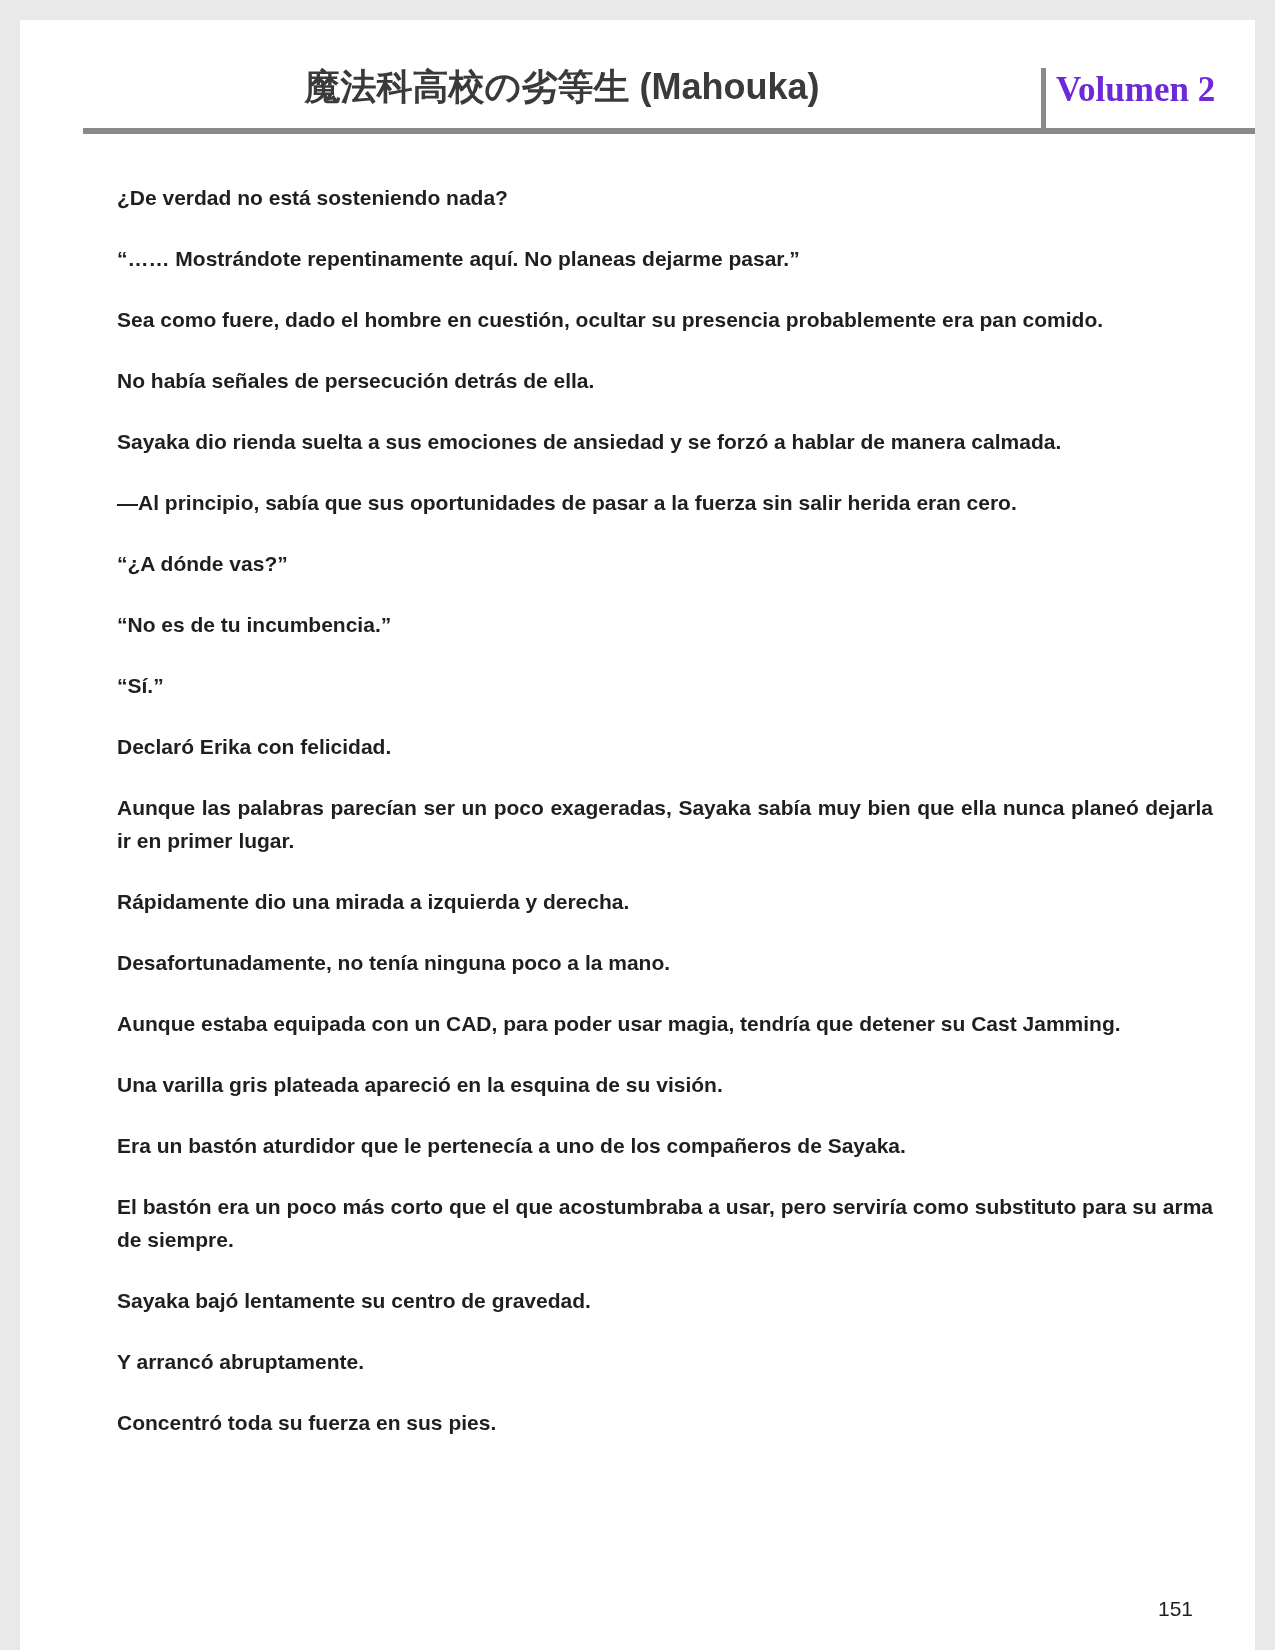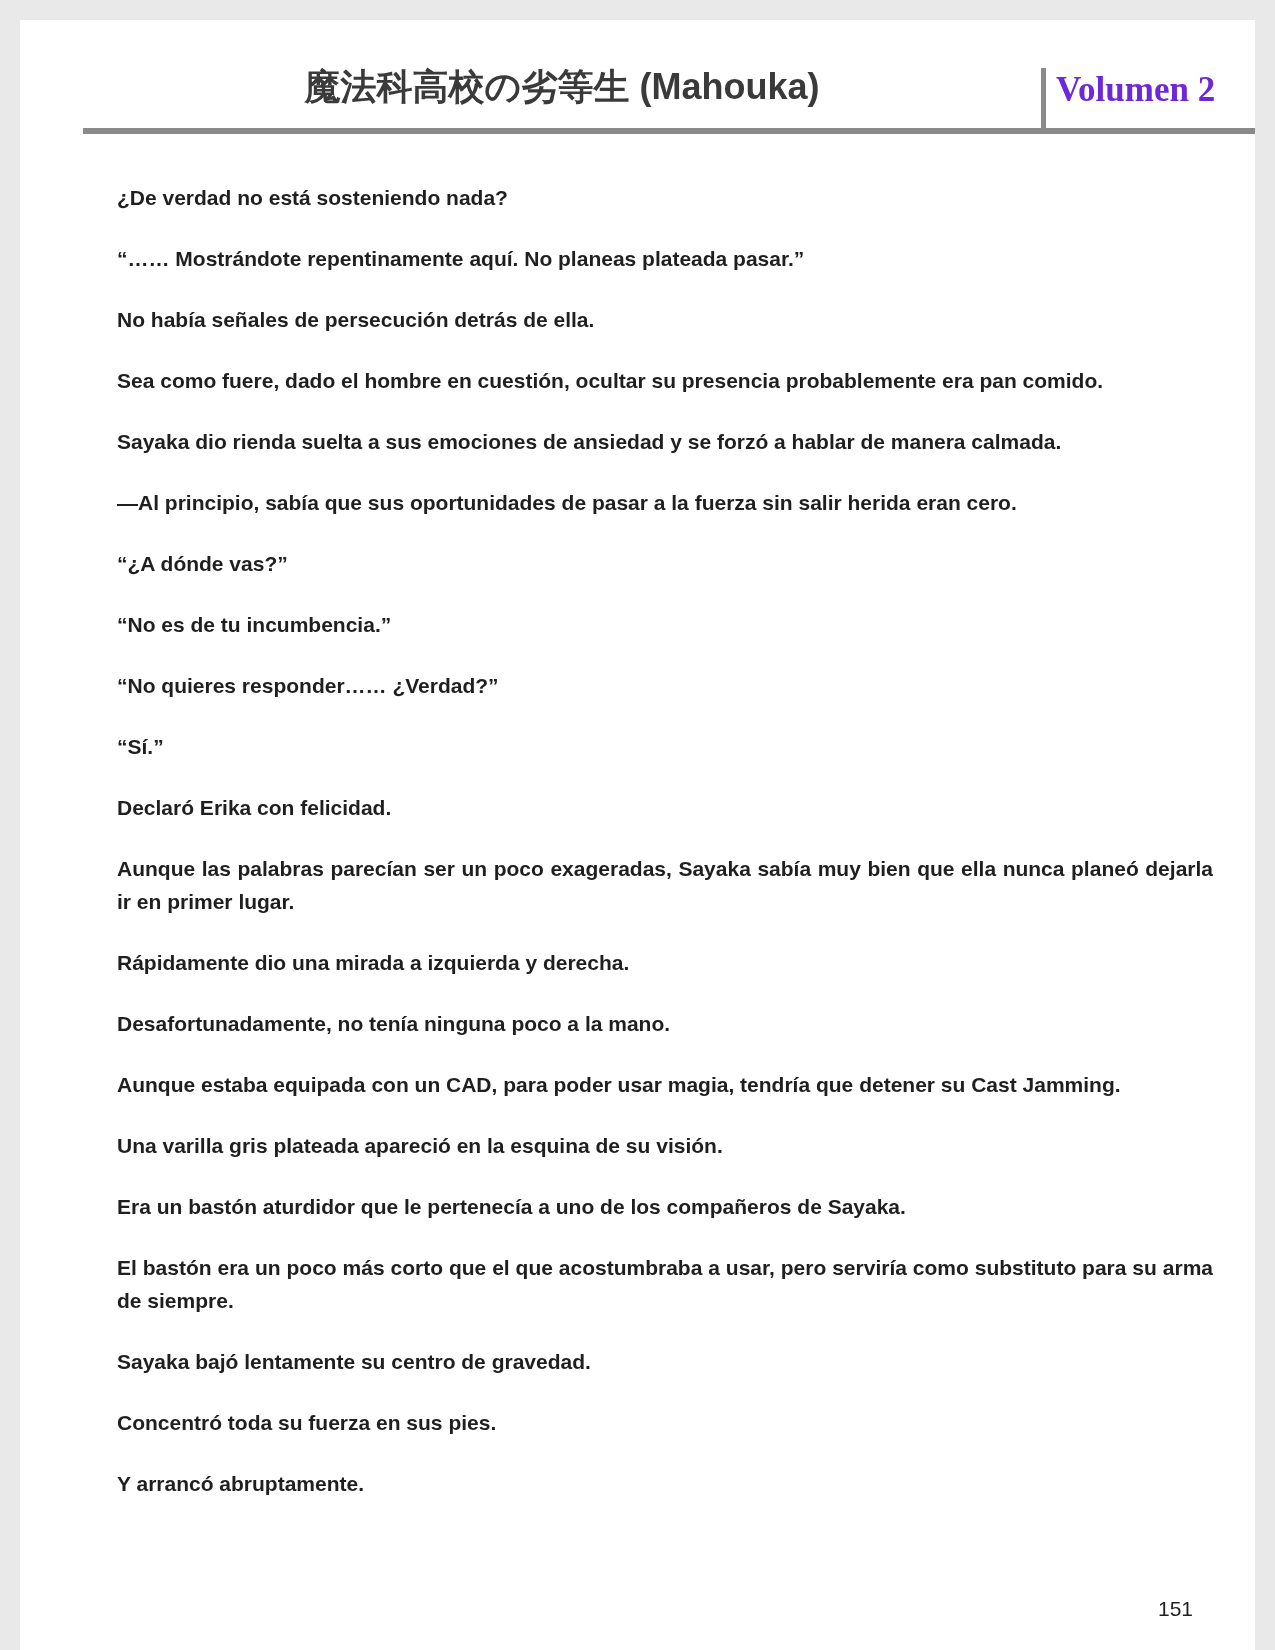--- a/index.html
+++ b/index.html
@@ -88,37 +88,36 @@
 
   <div class="header">
     <div class="header-title">魔法科高校の劣等生 (Mahouka)</div>
     <div class="header-vbar"></div>
     <div class="volume-label">Volumen 2</div>
     <div class="header-rule"></div>
   </div>
 
   <div class="content">
       <p>¿De verdad no está sosteniendo nada?</p>
-      <p>“…… Mostrándote repentinamente aquí. No planeas plateada pasar.”</p>
+      <p>“…… Mostrándote repentinamente aquí. No planeas dejarme pasar.”</p>
+      <p>Sea como fuere, dado el hombre en cuestión, ocultar su presencia probablemente era pan comido.</p>
       <p>No había señales de persecución detrás de ella.</p>
-      <p>Sea como fuere, dado el hombre en cuestión, ocultar su presencia probablemente era pan comido.</p>
       <p>Sayaka dio rienda suelta a sus emociones de ansiedad y se forzó a hablar de manera calmada.</p>
       <p>—Al principio, sabía que sus oportunidades de pasar a la fuerza sin salir herida eran cero.</p>
       <p>“¿A dónde vas?”</p>
       <p>“No es de tu incumbencia.”</p>
-      <p>“No quieres responder…… ¿Verdad?”</p>
       <p>“Sí.”</p>
       <p>Declaró Erika con felicidad.</p>
       <p>Aunque las palabras parecían ser un poco exageradas, Sayaka sabía muy bien que ella nunca planeó dejarla ir en primer lugar.</p>
       <p>Rápidamente dio una mirada a izquierda y derecha.</p>
       <p>Desafortunadamente, no tenía ninguna poco a la mano.</p>
       <p>Aunque estaba equipada con un CAD, para poder usar magia, tendría que detener su Cast Jamming.</p>
       <p>Una varilla gris plateada apareció en la esquina de su visión.</p>
       <p>Era un bastón aturdidor que le pertenecía a uno de los compañeros de Sayaka.</p>
       <p>El bastón era un poco más corto que el que acostumbraba a usar, pero serviría como substituto para su arma de siempre.</p>
       <p>Sayaka bajó lentamente su centro de gravedad.</p>
+      <p>Y arrancó abruptamente.</p>
       <p>Concentró toda su fuerza en sus pies.</p>
-      <p>Y arrancó abruptamente.</p>
     </div>
 
   <div class="page-number">151</div>
 
 </div>
 
 </body></html>

